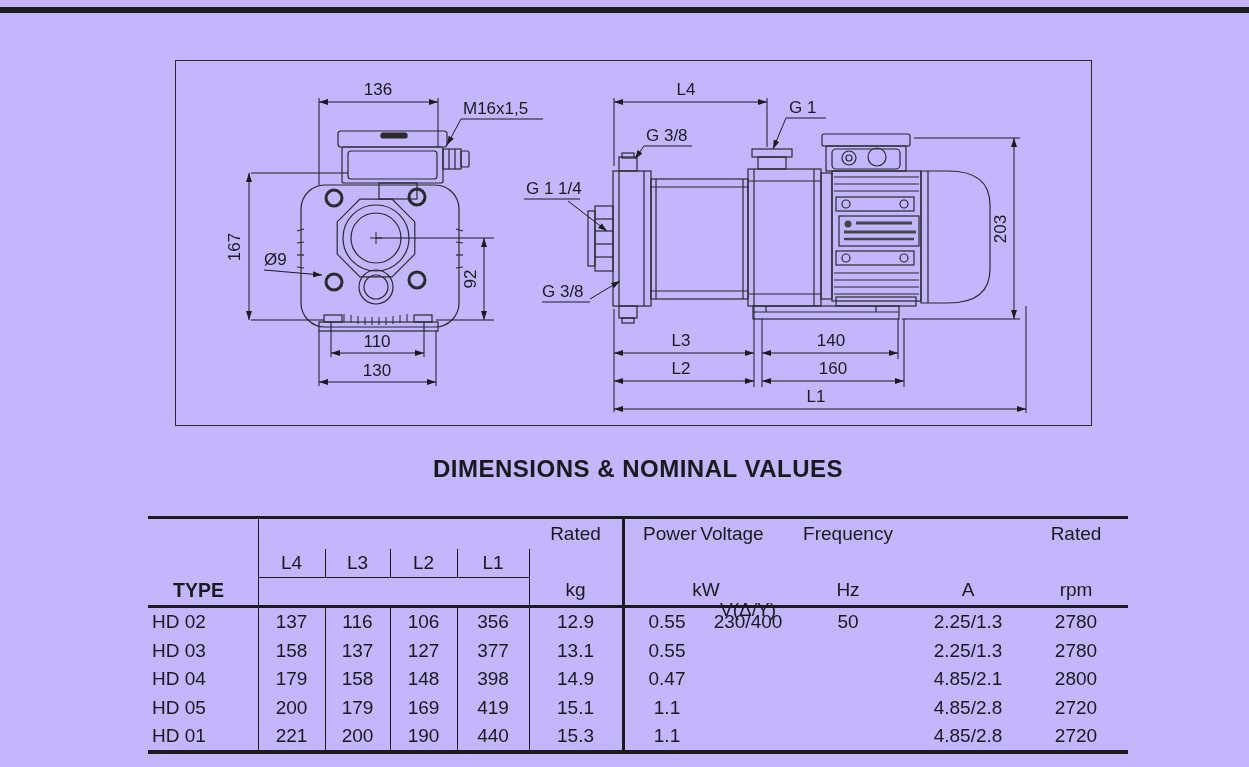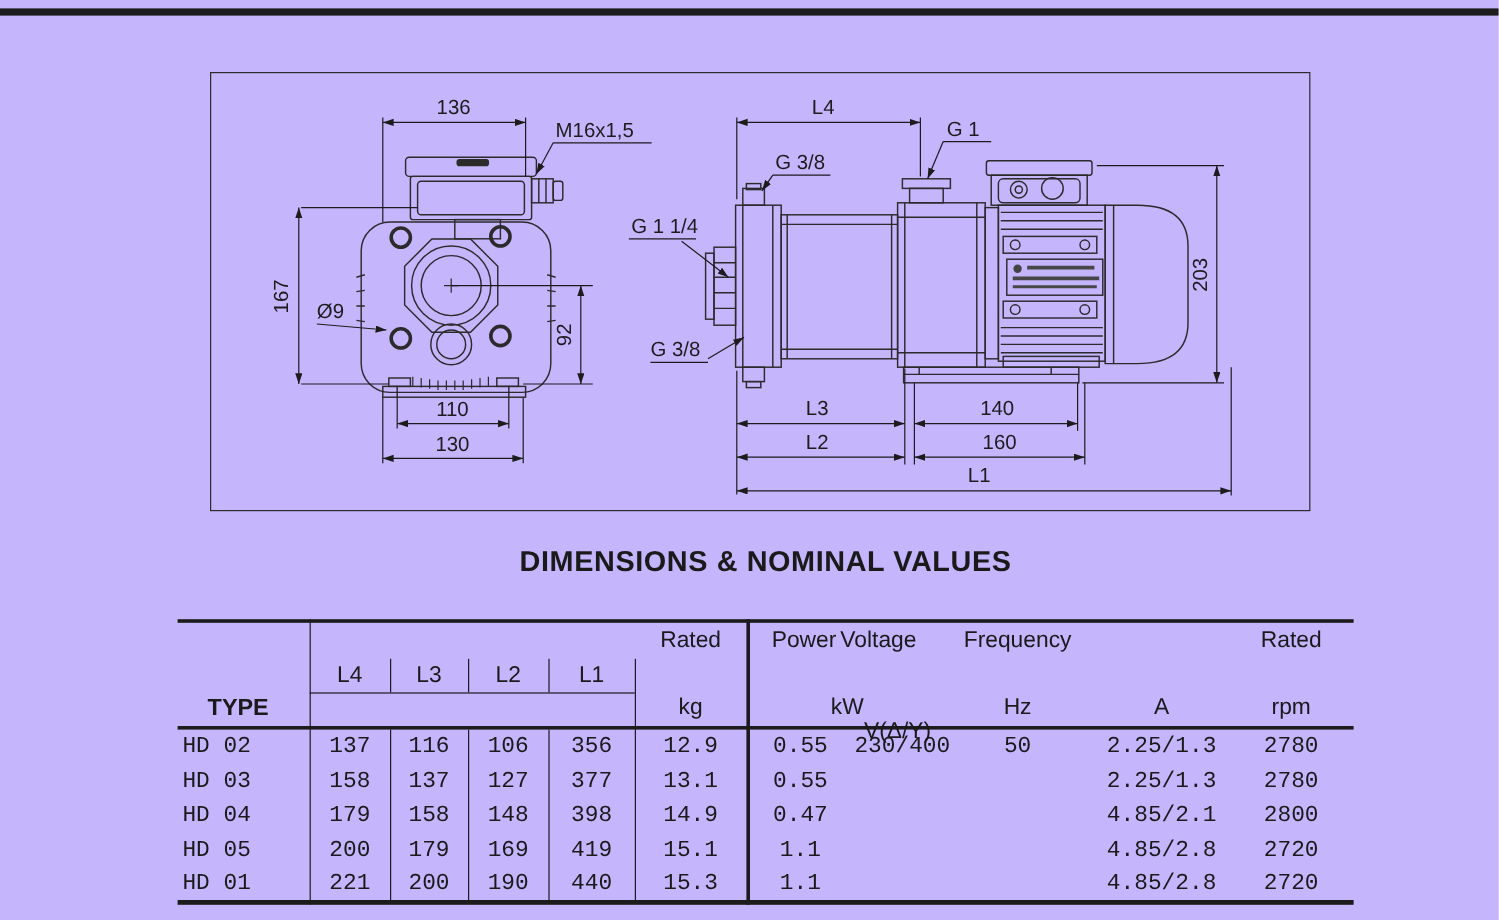--- a/index.html
+++ b/index.html
@@ -12,21 +12,21 @@
   svg text{font-family:"Liberation Sans", sans-serif;font-size:17px;fill:#1c1c1c;}
   #section-title{left:148px;top:455px;width:980px;text-align:center;
                  font-size:24px;font-weight:bold;letter-spacing:.5px;}
   
   #tbl{left:148px;top:516px;width:980px;height:242px;font-size:19px;}
   .hline{position:absolute;left:0;width:980px;background:#1c1c1c;}
   .vline{position:absolute;background:#1c1c1c;width:1px;}
   .hcell{position:absolute;text-align:center;line-height:28px;height:28px;}
   #rows{position:absolute;left:0;top:92px;width:980px;}
   .tr{display:flex;height:28.6px;line-height:28.6px;}
-  .td{text-align:center;box-sizing:border-box;font-family:Liberation Mono, monospace;}
+  .td{text-align:center;box-sizing:border-box;}
   .c-type{width:110px;text-align:left;padding-left:4px;}
   .c-l4{width:67px}.c-l3{width:65px}.c-l2{width:67px}.c-l1{width:72px}.c-wt{width:93px}
   .c-pw{width:90px}.c-vt{width:72px}.c-fq{width:128px}.c-cu{width:112px}.c-sp{width:104px}
 </style>
 </head>
 <body>
 
 <div id="page">
 
   <div class="abs" id="top-rule"></div>

